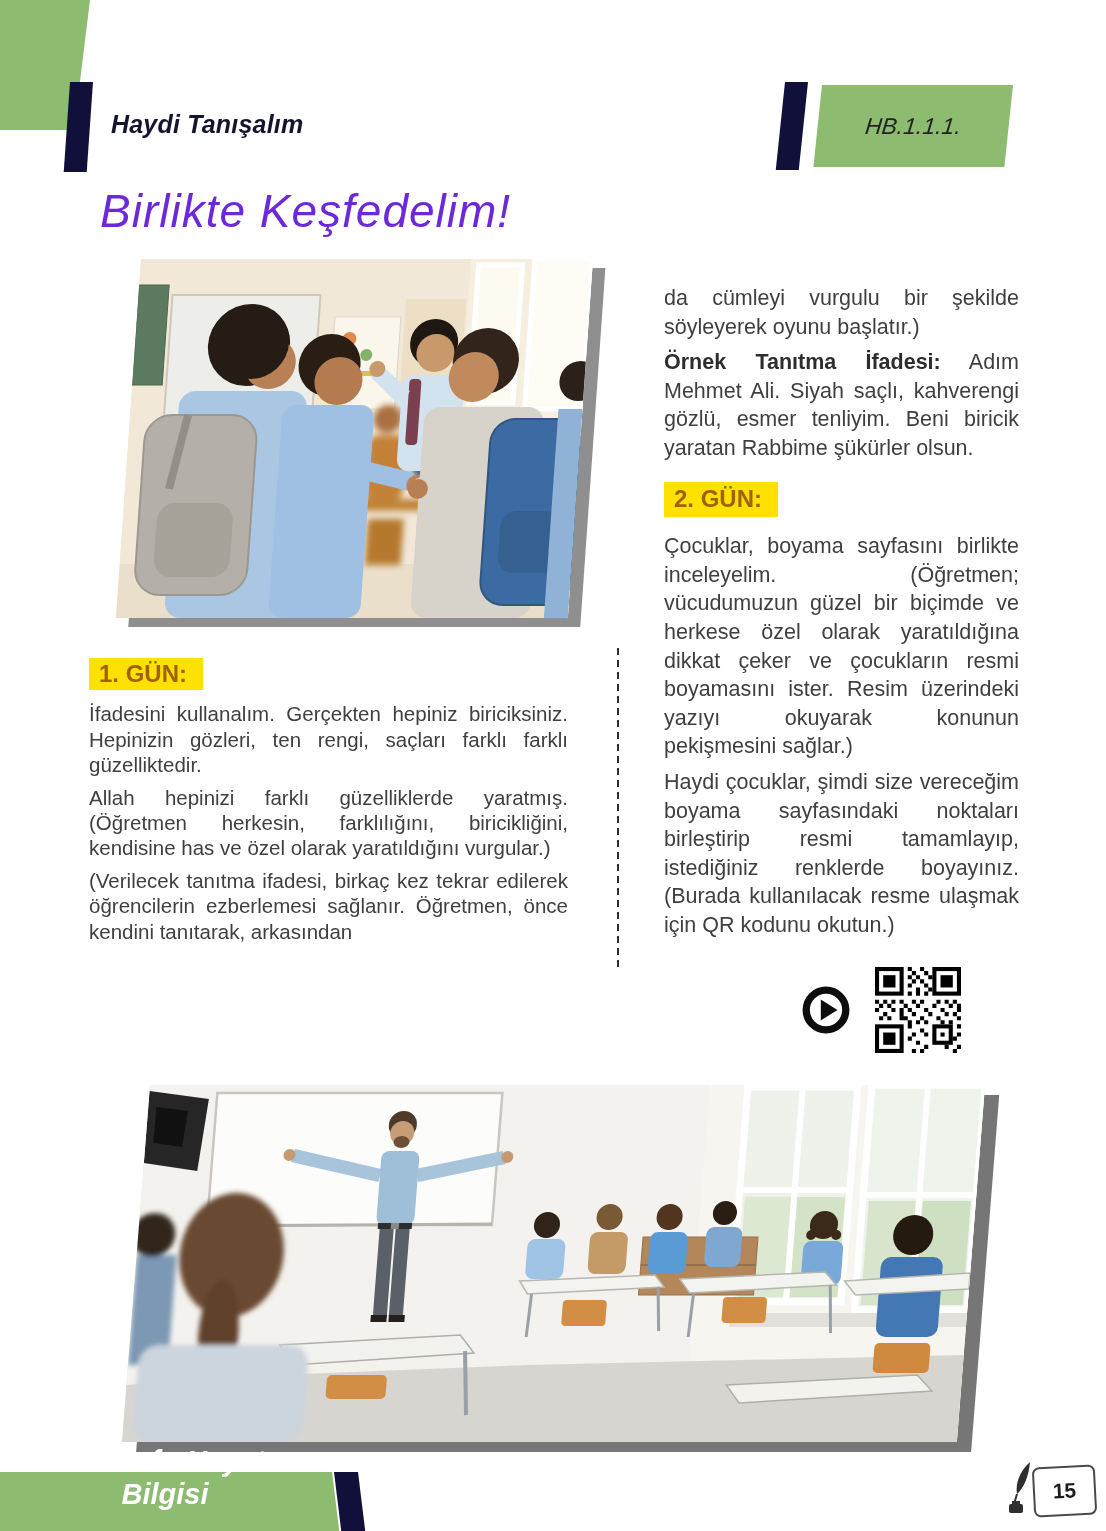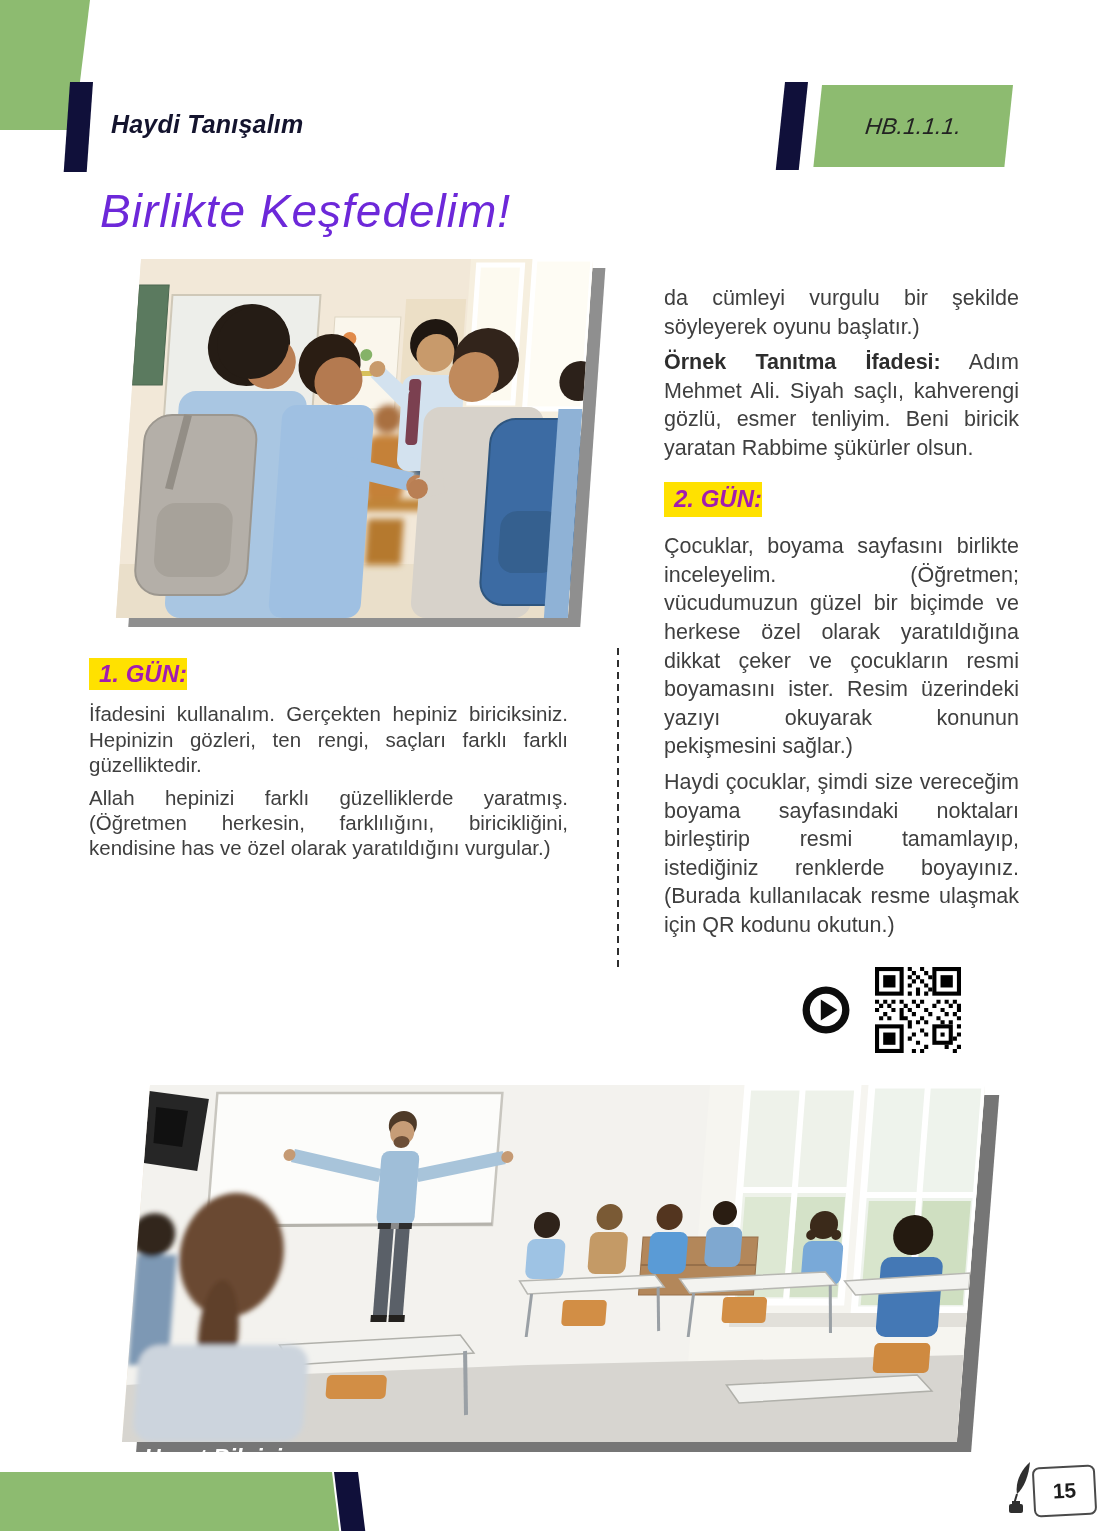--- a/index.html
+++ b/index.html
@@ -23,22 +23,22 @@
 
   
   .photo-wrap{overflow:hidden;background:#efe7d8;}
   .photo-top{left:141px;top:259px;width:452px;height:359px;transform:skewX(-4deg);
      transform-origin:0 0;box-shadow:13px 9px 0 #8f8f8f;}
   .photo-bottom{left:150px;top:1085px;width:835px;height:357px;transform:skewX(-4.5deg);
      transform-origin:0 0;box-shadow:15px 10px 0 #767676;}
   .photo-wrap svg{display:block;width:100%;height:100%;}
 
   
-  .day-label{display:inline-block;background:#ffe100;color:#a21caf;font-weight:bold;
-     font-style:italic;font-size:24px;padding:3px 0 4px 10px;}
+  .day-label{display:inline-block;background:#ffe100;color:#a16207;font-weight:bold;
+     font-size:24px;padding:3px 16px 4px 10px;}
   .col{position:absolute;text-align:justify;}
   .col p{margin:0 0 7px 0;}
   .col-left{left:89px;top:658px;width:479px;font-size:20.5px;line-height:25.4px;}
   .col-left .day-label{margin-bottom:11px;}
   .col-right{left:656px;top:284px;width:355px;font-size:21.5px;line-height:28.6px;margin-left:8px;}
   .col-right .day-label{margin:12px 0 15px 0;}
   .bold-lead{font-weight:bold;color:#2d2d2d;}
   .divider-dashed{left:617px;top:648px;width:2px;height:322px;
      background-image:repeating-linear-gradient(to bottom,#2e2e2e 0 7px,transparent 7px 12px);}
 
@@ -47,21 +47,21 @@
      margin:28px 58px 0 0;}
   .play-icon{width:50px;height:50px;}
   .qr-code{width:86px;height:86px;background:#ffffff;}
 
   
   .footer-green{left:-14px;top:1472px;width:346px;height:60px;background:#8dbb70;
      transform:skewX(7deg);transform-origin:0 0;}
   .footer-navy{left:334px;top:1472px;width:24px;height:60px;background:#10103a;
      transform:skewX(7deg);transform-origin:0 0;}
   .footer-label{left:20px;top:1445px;width:290px;text-align:center;color:#ffffff;
-     font-size:23px;font-weight:bold;font-style:italic;}
+     font-size:29px;font-weight:bold;font-style:italic;}
   .page-number-badge{left:1033px;top:1466px;width:59px;height:46px;border:2px solid #4a4a4a;
      border-radius:7px;background:#ffffff;transform:rotate(-3deg);display:flex;
      align-items:center;justify-content:center;font-size:21px;font-weight:bold;color:#1d1d1d;}
   .quill-icon{left:1008px;top:1460px;width:30px;height:56px;}
 </style>
 </head>
 <body>
 
 <div class="page">
 
@@ -132,20 +132,21 @@
 
       <rect x="428" y="150" width="24" height="209" fill="#8fb2d6"></rect>
       <circle cx="447" cy="122" r="20" fill="#2c211a"></circle>
     </svg>
   </div>
 
   <div class="col col-left">
     <span class="day-label">1. GÜN:</span>
     <p>İfadesini kullanalım. Gerçekten hepiniz biriciksiniz. Hepinizin gözleri, ten rengi, saçları farklı farklı güzelliktedir.</p>
     <p>Allah hepinizi farklı güzelliklerde yaratmış. (Öğretmen herkesin, farklılığını, biricikliğini, kendisine has ve özel olarak yaratıldığını vurgular.)</p>
+    <p>(Verilecek tanıtma ifadesi, birkaç kez tekrar edilerek öğrencilerin ezberlemesi sağlanır. Öğretmen, önce kendini tanıtarak, arkasından</p>
   </div>
 
   <div class="abs divider-dashed"></div>
 
   <div class="col col-right">
     <p>da cümleyi vurgulu bir şekilde söyleyerek oyunu başlatır.)</p>
     <p>
       <span class="bold-lead">Örnek Tanıtma İfadesi:</span>
       <span>Adım Mehmet Ali. Siyah saçlı, kahverengi gözlü, esmer tenliyim. Beni biricik yaratan Rabbime şükürler olsun.</span>
     </p>

